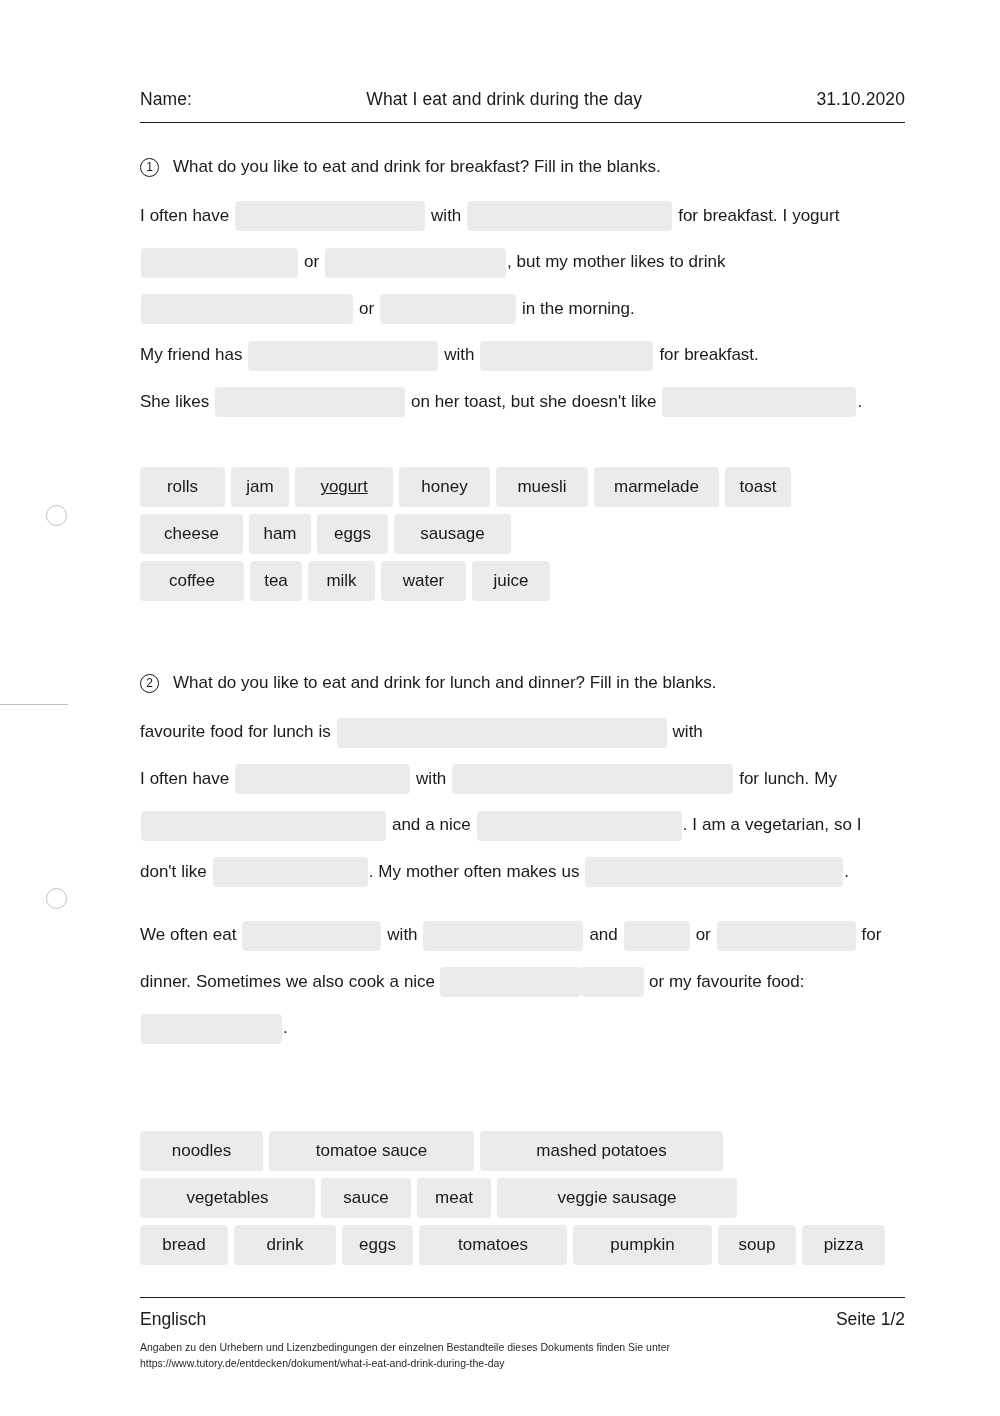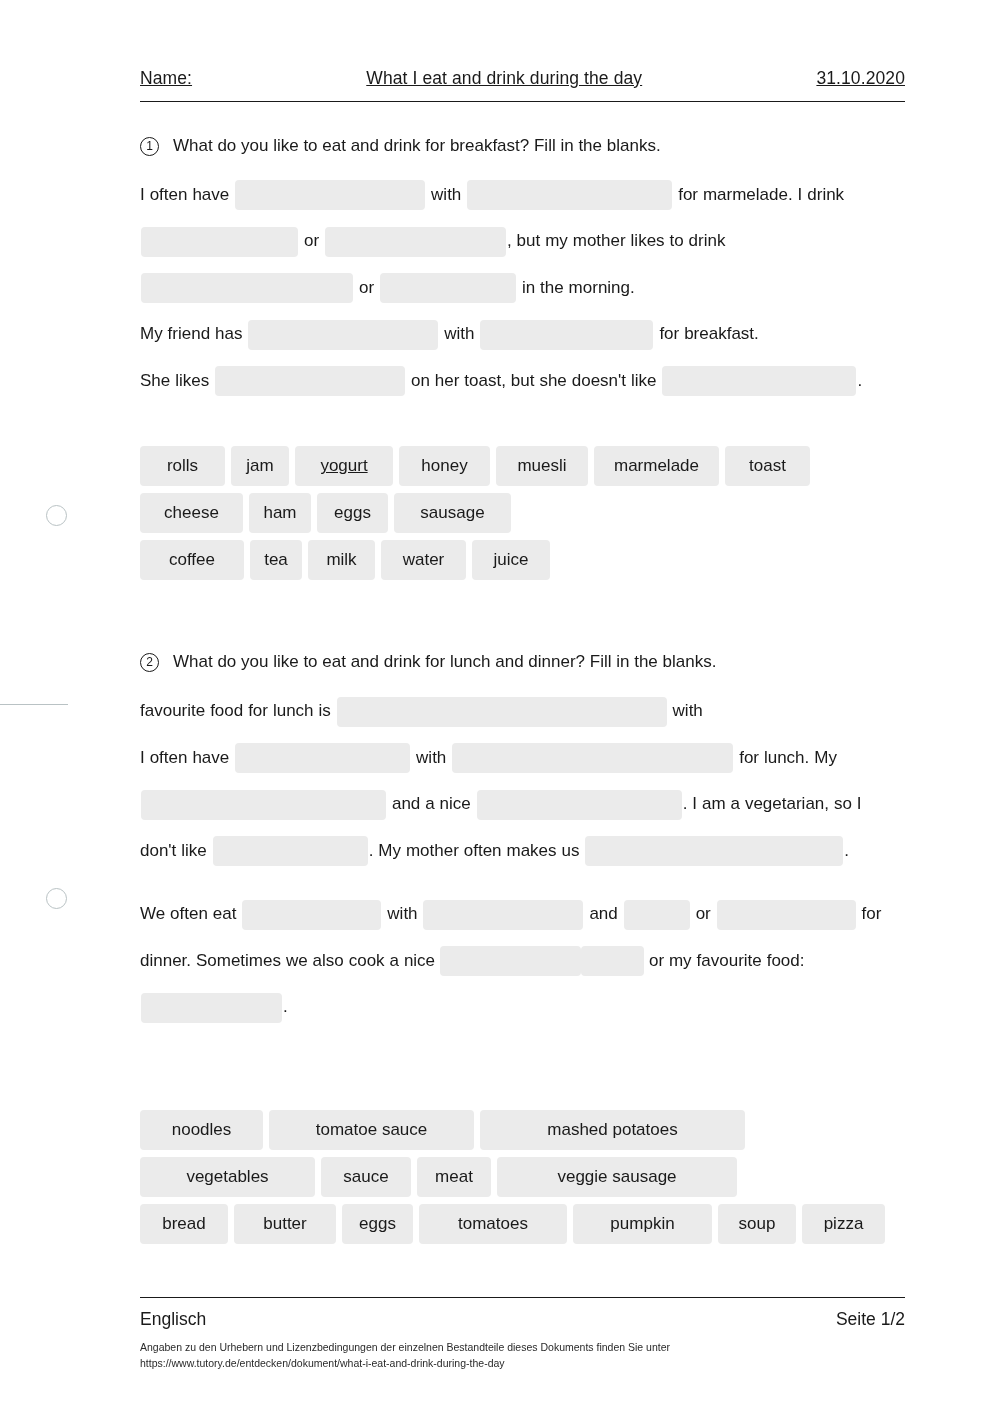--- a/index.html
+++ b/index.html
@@ -46,25 +46,24 @@
     left: 140px;
     top: 0;
     width: 765px;
   }
 
   
   .doc-header {
     display: flex;
     align-items: baseline;
     justify-content: space-between;
-    padding-top: 68px;
+    padding-top: 89px;
     font-size: 17.5px;
     color: #1a1a1a;
     letter-spacing: .1px;
-    text-decoration: underline;
   }
   .doc-header .hdr-name { flex: 0 0 auto; }
   .doc-header .hdr-title {
     flex: 1 1 auto;
     text-align: center;
     margin: 0 10px;
   }
   .doc-header .hdr-date { flex: 0 0 auto; white-space: nowrap; }
   .rule-top {
     margin-top: 12px;
@@ -178,35 +177,35 @@
     <div class="rule-top"></div>
 
     <div class="exercise" style="margin-top:33px;">
       <div class="ex-prompt">
         <span class="ex-num">1</span>
         <span class="q-text">
           <span>What do you like to eat and drink for </span><b>breakfast</b><span>? Fill in the blanks.</span>
         </span>
       </div>
       <div class="ex-body" style="margin-top:14px;">
-          <div><span class="seg">I often have </span><span class="blank" style="width: 190px;"></span><span class="seg"> with </span><span class="blank" style="width: 205px;"></span><span class="seg"> for marmelade. I drink</span></div>
+          <div><span class="seg">I often have </span><span class="blank" style="width: 190px;"></span><span class="seg"> with </span><span class="blank" style="width: 205px;"></span><span class="seg"> for breakfast. I yogurt</span></div>
           <div><span class="blank" style="width: 157px;"></span><span class="seg"> or </span><span class="blank" style="width: 181px;"></span><span class="seg">, but my mother likes to drink</span></div>
           <div><span class="blank" style="width: 212px;"></span><span class="seg"> or </span><span class="blank" style="width: 136px;"></span><span class="seg"> in the morning.</span></div>
           <div><span class="seg">My friend has </span><span class="blank" style="width: 190px;"></span><span class="seg"> with </span><span class="blank" style="width: 173px;"></span><span class="seg"> for breakfast.</span></div>
           <div><span class="seg">She likes </span><span class="blank" style="width: 190px;"></span><span class="seg"> on her toast, but she doesn't like </span><span class="blank" style="width: 194px;"></span><span class="seg">.</span></div>
         </div>
       <div class="wordbank" style="margin-top:42px;">
           <div class="wb-row">
             <div class="chip" style="width: 85px;">rolls</div>
             <div class="chip" style="width: 58px;">jam</div>
             <div class="chip" style="width: 98px; text-decoration: underline;">yogurt</div>
             <div class="chip" style="width: 91px;">honey</div>
             <div class="chip" style="width: 92px;">muesli</div>
             <div class="chip" style="width: 125px;">marmelade</div>
-            <div class="chip" style="width: 85px; text-align: center;">toast</div>
+            <div class="chip" style="width: 66px; text-align: center;">toast</div>
           </div>
           <div class="wb-row">
             <div class="chip" style="width: 103px;">cheese</div>
             <div class="chip" style="width: 62px;">ham</div>
             <div class="chip" style="width: 71px;">eggs</div>
             <div class="chip" style="width: 117px;">sausage</div>
           </div>
           <div class="wb-row">
             <div class="chip" style="width: 104px;">coffee</div>
             <div class="chip" style="width: 52px;">tea</div>
@@ -232,31 +231,31 @@
         </div>
       <div class="ex-body" style="margin-top:17px;">
           <div><span class="seg">We often eat </span><span class="blank" style="width: 139px;"></span><span class="seg"> with </span><span class="blank" style="width: 160px;"></span><span class="seg"> and </span><span class="blank" style="width: 66px;"></span><span class="seg"> or </span><span class="blank" style="width: 139px;"></span><span class="seg"> for</span></div>
           <div><span class="seg">dinner. Sometimes we also cook a nice </span><span class="blank tight" style="width: 141px;"></span><span class="blank tight" style="width: 63px;"></span><span class="seg"> or my favourite food:</span></div>
           <div><span class="blank" style="width: 141px;"></span><span class="seg">.</span></div>
         </div>
       <div class="wordbank" style="margin-top:79px;">
           <div class="wb-row">
             <div class="chip" style="width: 123px;">noodles</div>
             <div class="chip" style="width: 205px;">tomatoe sauce</div>
-            <div class="chip" style="width: 265px;">mashed potatoes</div>
+            <div class="chip" style="width: 243px;">mashed potatoes</div>
           </div>
           <div class="wb-row">
             <div class="chip" style="width: 175px;">vegetables</div>
             <div class="chip" style="width: 90px;">sauce</div>
             <div class="chip" style="width: 74px;">meat</div>
             <div class="chip" style="width: 240px;">veggie sausage</div>
           </div>
           <div class="wb-row">
             <div class="chip" style="width: 88px;">bread</div>
-            <div class="chip" style="width: 102px;">butter</div>
+            <div class="chip" style="width: 102px;">drink</div>
             <div class="chip" style="width: 71px;">eggs</div>
             <div class="chip" style="width: 148px;">tomatoes</div>
             <div class="chip" style="width: 139px;">pumpkin</div>
             <div class="chip" style="width: 78px;">soup</div>
             <div class="chip" style="width: 83px;">pizza</div>
           </div>
         </div>
     </div>
 
   </div>

